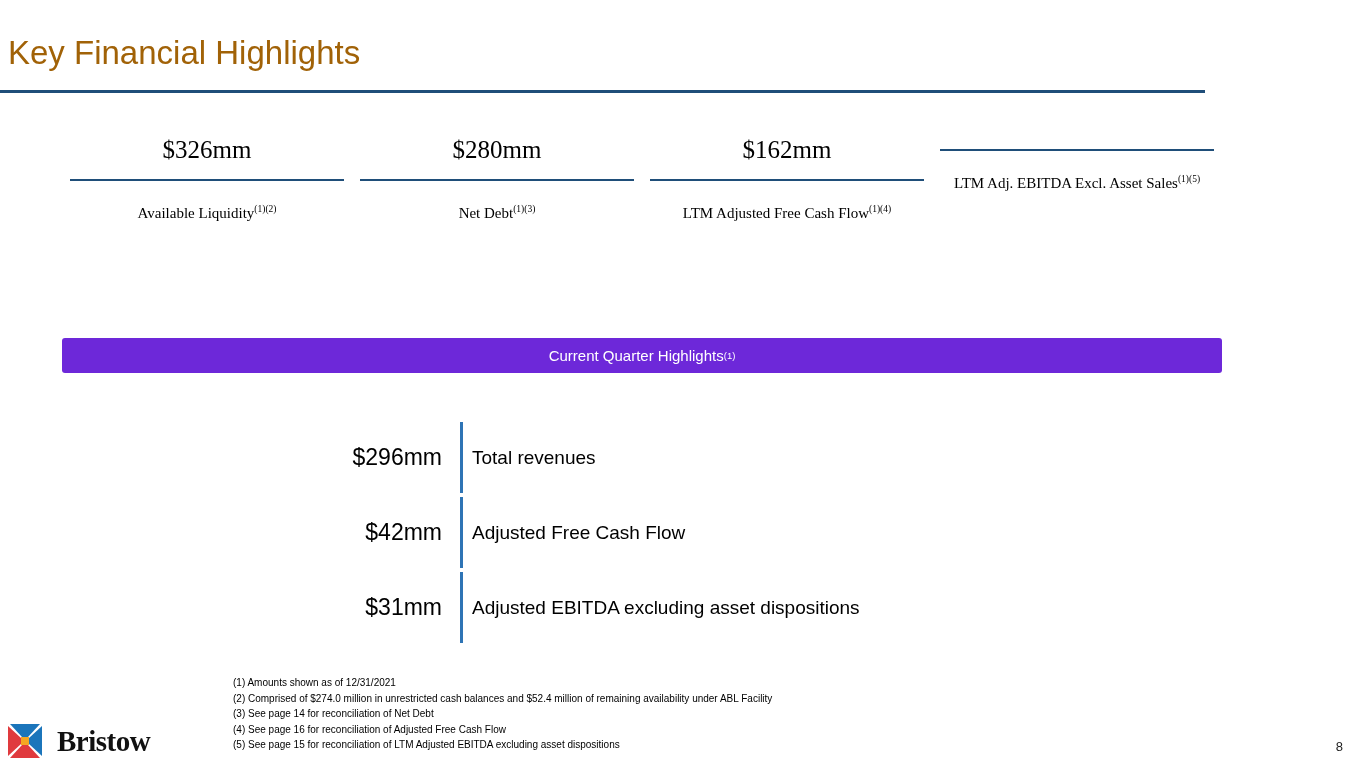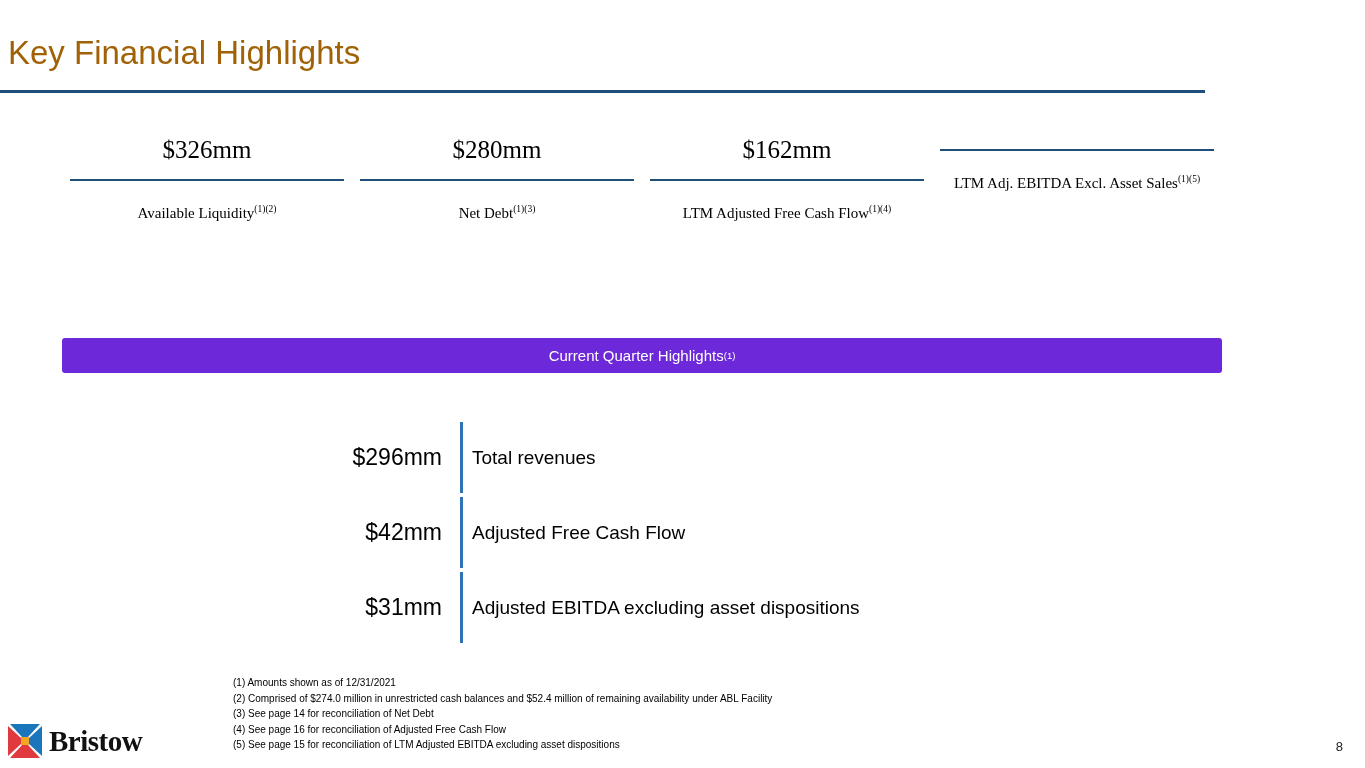--- a/index.html
+++ b/index.html
@@ -134,20 +134,21 @@
     color: #000000;
   }
 
   
   .logo {
     position: absolute;
     left: 8px;
     bottom: 10px;
     display: flex;
     align-items: center;
+    gap: 8px;
   }
   .logo-mark {
     position: relative;
     width: 34px;
     height: 34px;
     margin-right: 7px;
   }
   .logo-text {
     font-family: "Liberation Serif", serif;
     font-weight: bold;

